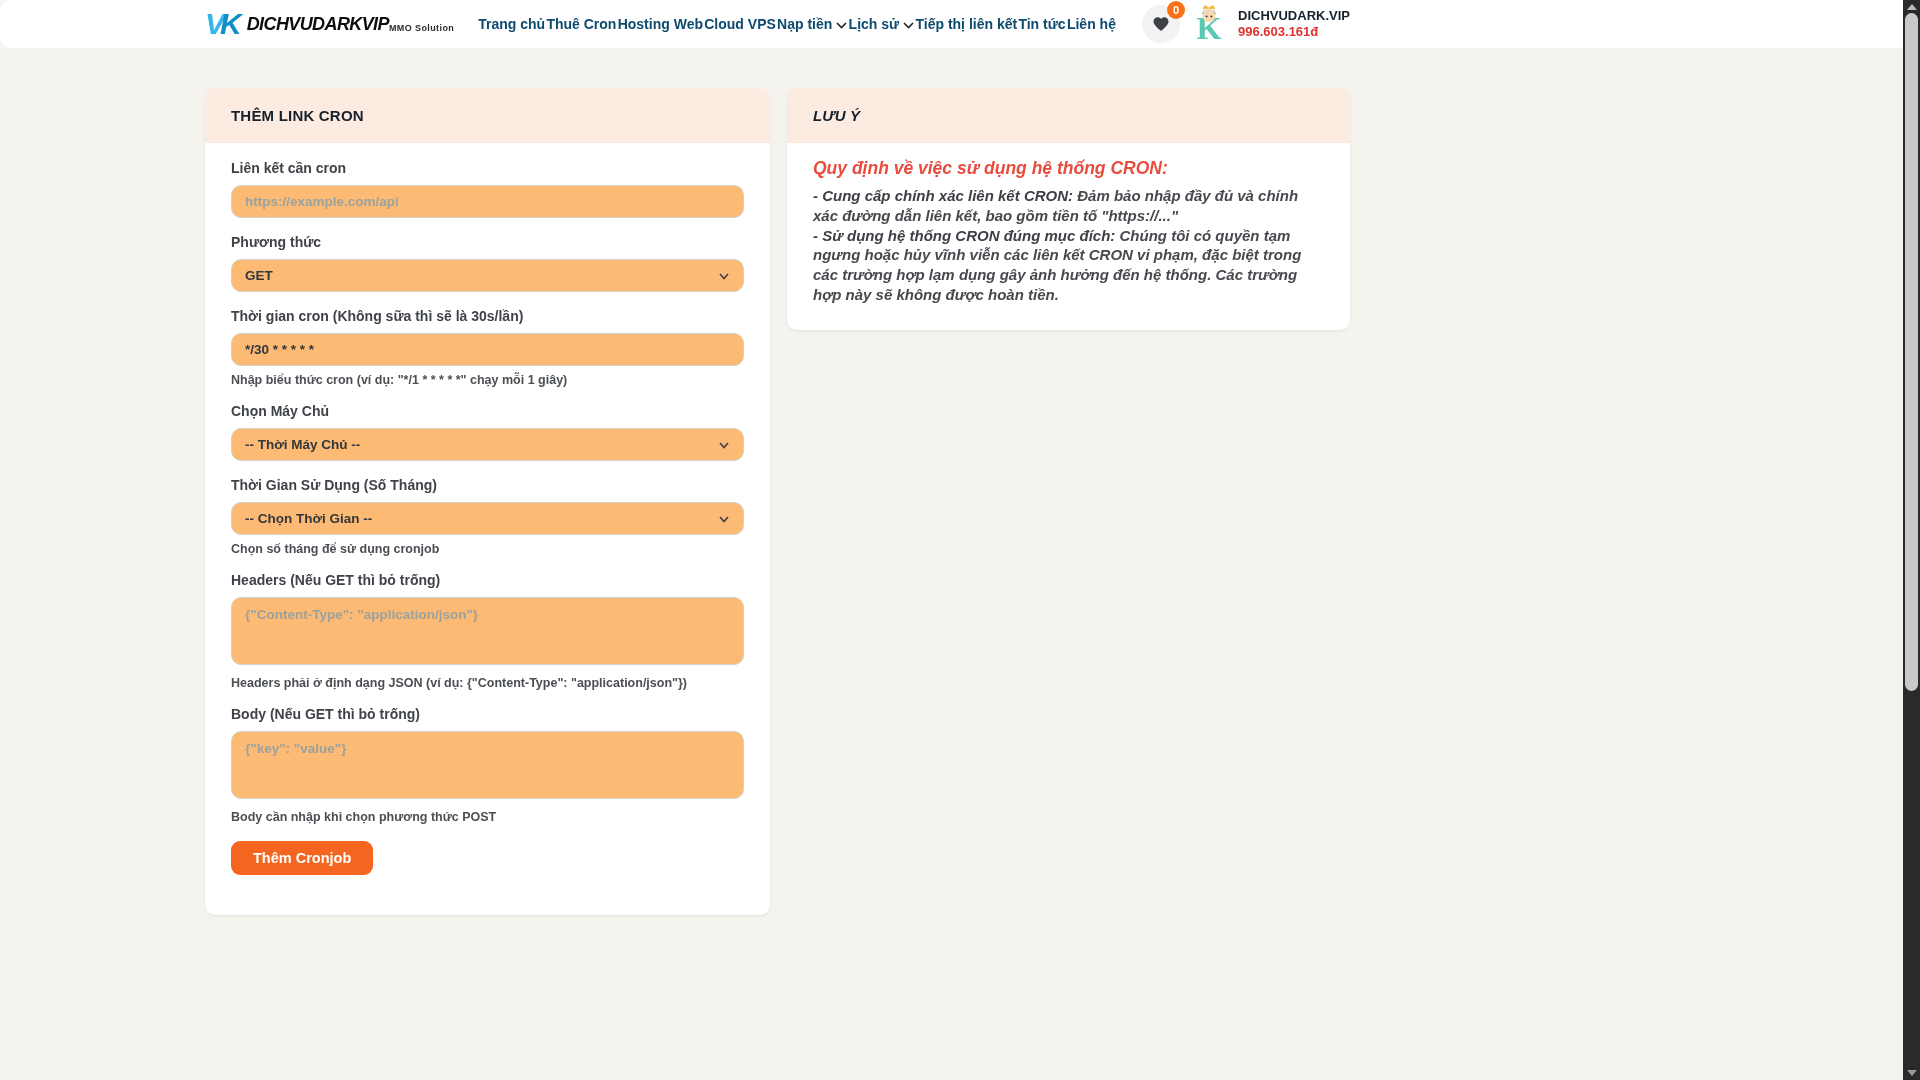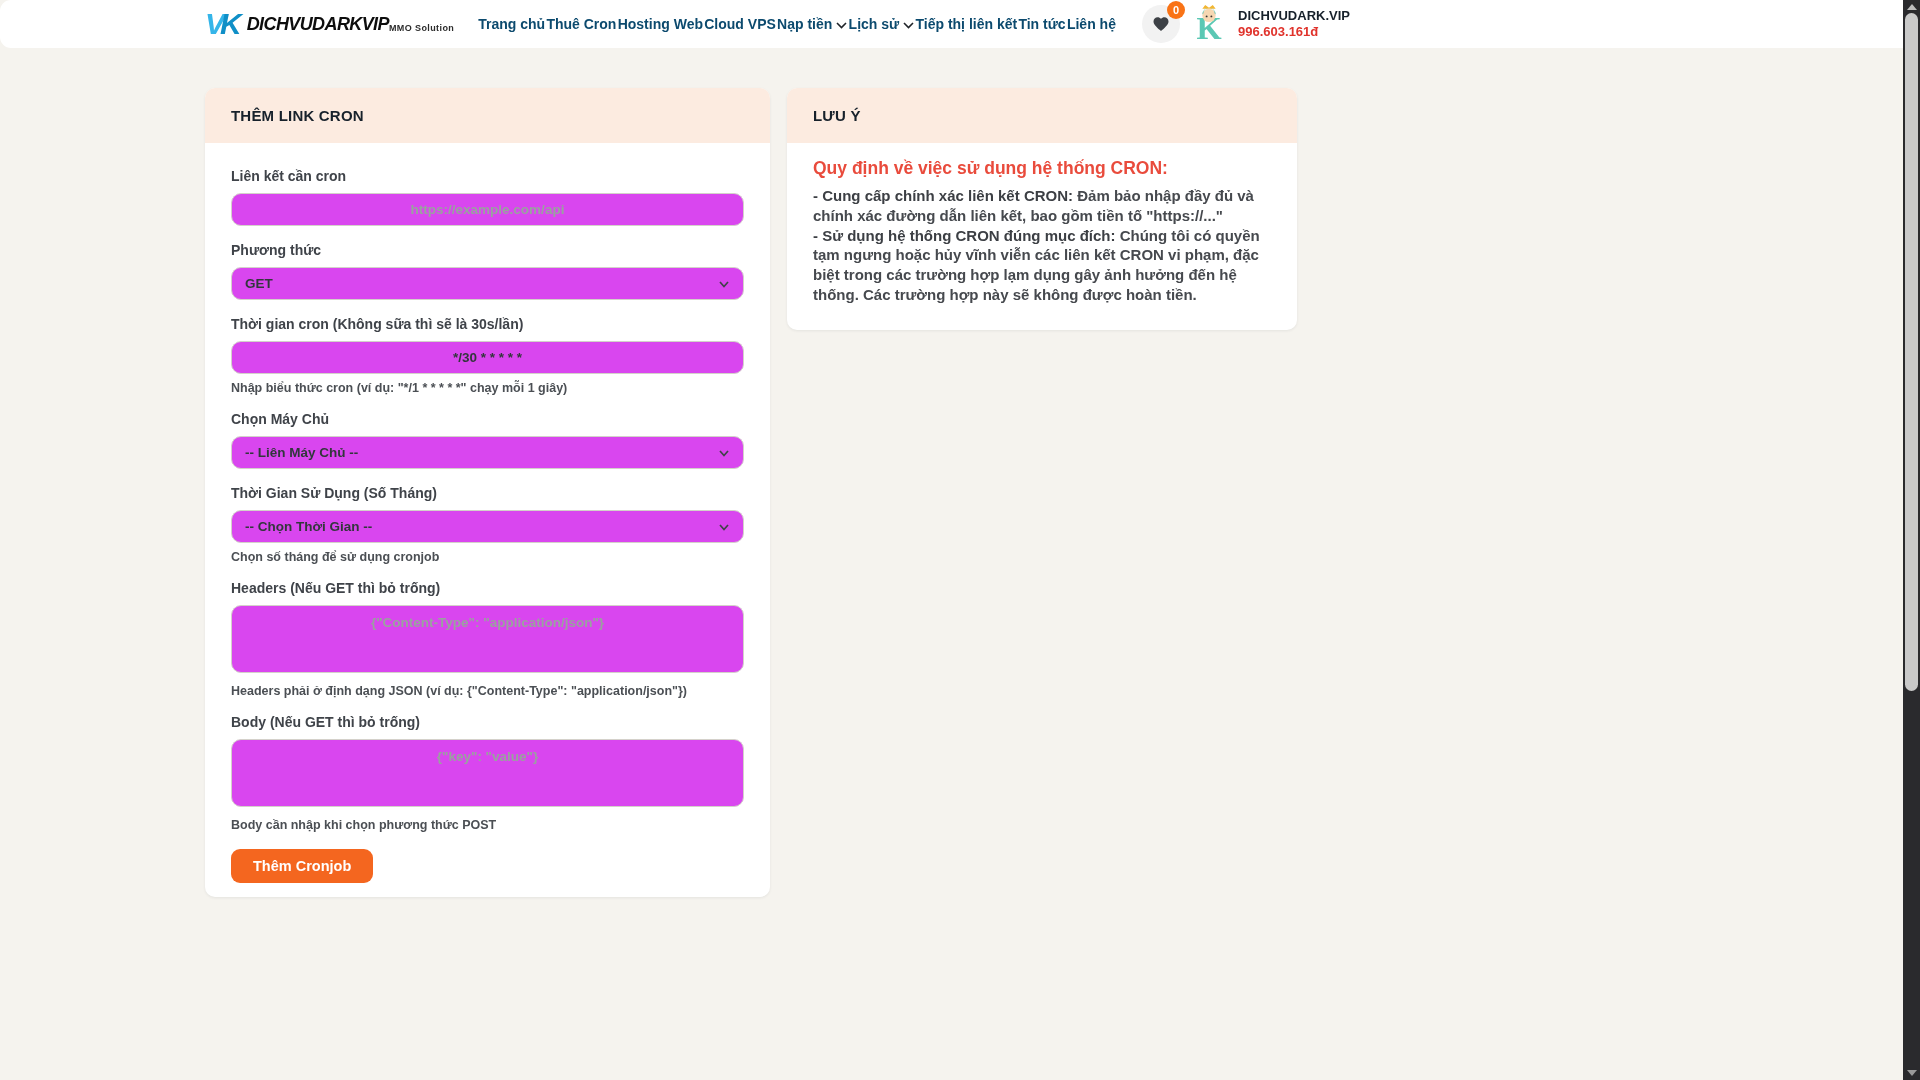--- a/index.html
+++ b/index.html
@@ -48,31 +48,31 @@
   }
   .avatar { width:38px; height:38px; cursor:pointer; }
   .user-meta { display:flex; flex-direction:column; line-height:1.25; cursor:pointer; }
   .user-name { font-size:13px; font-weight:800; color:#17212b; }
   .user-balance { font-size:13px; font-weight:800; color:#e0332c; }
 
   
   .content { display:flex; align-items:flex-start; gap:17px; padding:40px 0 0 205px; }
   .card { background:#fff; border-radius:10px; box-shadow:0 1px 3px rgba(16,24,40,.07); }
   .form-card { width:565px; }
-  .notes-card { width:510px; }
+  .notes-card { width:563px;font-style:italic; }
   .card-header { background:#fcebe0; border-radius:10px 10px 0 0; padding:19px 26px; }
   .card-title { font-size:15px; font-weight:800; letter-spacing:0.2px; color:#17212b; }
-  .card-body { padding:17px 26px 14px;margin-top:8px; }
+  .card-body { padding:17px 26px 40px; }
 
   .f-label { font-size:14px; font-weight:700; color:#3f4349; margin:16px 0 9px; }
   .f-label:first-child { margin-top:0; }
   .input, .select, .textarea {
-    width:100%; border:1px solid #d4d1ca; border-radius:10px; background:#d946ef;
+    width:100%; border:1px solid #d4d1ca; border-radius:10px; background:#fdba74;
     font-family:"Liberation Sans","DejaVu Sans",sans-serif;
-    font-size:13.5px; font-weight:700; color:#32373c;text-align:center;
+    font-size:13.5px; font-weight:700; color:#32373c;
   }
   .input { height:33px; padding:0 13px; outline:none; }
   .input::placeholder { color:#9aa29f; opacity:1; font-weight:600; }
   .select {
     height:33px; padding:0 12px 0 13px;
     display:flex; align-items:center; justify-content:space-between; cursor:pointer;
   }
   .select .chev { width:14px; height:14px; flex:0 0 auto; }
   .textarea { height:68px; padding:9px 13px; resize:none; outline:none; font-weight:600; }
   .textarea::placeholder { color:#9aa29f; opacity:1; font-weight:600; }
@@ -188,21 +188,21 @@
             <polyline points="3,5 7,9.5 11,5" fill="none" stroke="#3f4349" stroke-width="1.7"></polyline>
           </svg>
       </div>
 
       <div class="f-label">Thời gian cron (Không sữa thì sẽ là 30s/lần)</div>
       <input class="input" type="text" value="*/30 * * * * *" style="">
       <div class="hint">Nhập biểu thức cron (ví dụ: "*/1 * * * * *" chạy mỗi 1 giây)</div>
 
       <div class="f-label">Chọn Máy Chủ</div>
       <div class="select">
-        <span>-- Liên Máy Chủ --</span>
+        <span>-- Thời Máy Chủ --</span>
         <svg class="chev" viewBox="0 0 14 14">
             <polyline points="3,5 7,9.5 11,5" fill="none" stroke="#3f4349" stroke-width="1.7"></polyline>
           </svg>
       </div>
 
       <div class="f-label">Thời Gian Sử Dụng (Số Tháng)</div>
       <div class="select">
         <span>-- Chọn Thời Gian --</span>
         <svg class="chev" viewBox="0 0 14 14">
             <polyline points="3,5 7,9.5 11,5" fill="none" stroke="#3f4349" stroke-width="1.7"></polyline>

